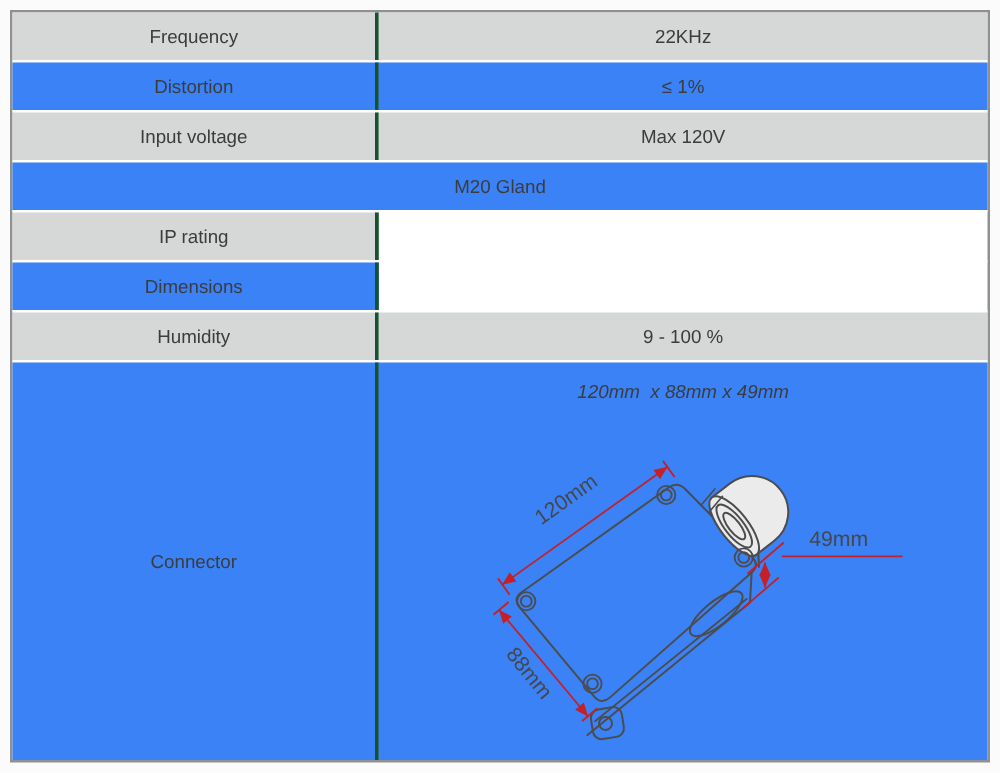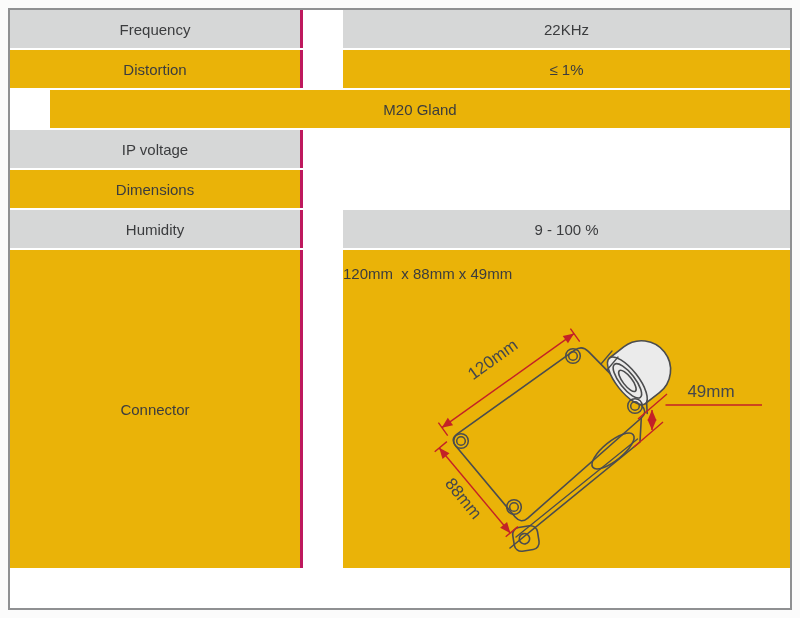--- a/index.html
+++ b/index.html
@@ -10,62 +10,65 @@
     color:#3b3c3e;
     -webkit-font-smoothing:antialiased;
   }
   .spec-table{
     position:absolute;left:8px;top:8px;width:780px;height:598px;
     border:2px solid #8f9092;background:#ffffff;
   }
   .row{display:flex;height:38px;border-bottom:2px solid #ffffff;}
   .row:last-child{border-bottom:none;}
   .cell-label{
-    width:290px;border-right:3px solid #be185d;
+    width:290px;border-right:3px solid #14532d;
     display:flex;align-items:center;justify-content:center;
     font-size:15px;
   }
   .cell-value{
     flex:1;display:flex;align-items:center;justify-content:center;
     font-size:15px;
-    margin-left:40px;
   }
   .dark{background:#d6d7d7;}
-  .light{background:#eab308;}
+  .light{background:#3b82f6;}
   .row-dimensions{height:318px;border-bottom:none;}
   .row-dimensions .cell-value{position:relative;display:block;}
   .dims-title{
     position:absolute;top:15px;left:0;width:100%;
-    font-size:15px;white-space:pre;
+    text-align:center;font-size:15px;white-space:pre;font-style:italic;
   }
   .dims-figure{position:absolute;left:0;top:0;}
   svg text{font-family:"Liberation Sans", sans-serif;}
 </style>
 </head>
 <body>
 
 <div class="spec-table">
 
   <div class="row">
     <div class="cell-label dark">Frequency</div>
     <div class="cell-value dark">22KHz</div>
   </div>
 
   <div class="row">
     <div class="cell-label light">Distortion</div>
     <div class="cell-value light">≤ 1%</div>
   </div>
 
+  <div class="row">
+    <div class="cell-label dark">Input voltage</div>
+    <div class="cell-value dark">Max 120V</div>
+  </div>
 
   <div class="row">
     <div class="cell-value light">M20 Gland</div>
   </div>
 
   <div class="row">
-    <div class="cell-label dark">IP voltage</div>
+    <div class="cell-label dark">IP rating</div>
   </div>
 
   <div class="row">
     <div class="cell-label light">Dimensions</div>
   </div>
 
   <div class="row">
     <div class="cell-label dark">Humidity</div>
     <div class="cell-value dark">9 - 100 %</div>
   </div>

